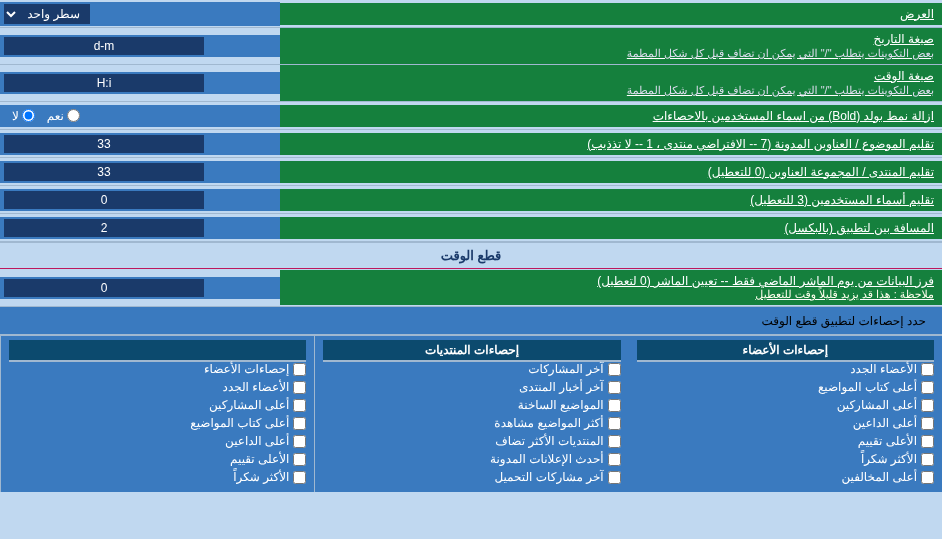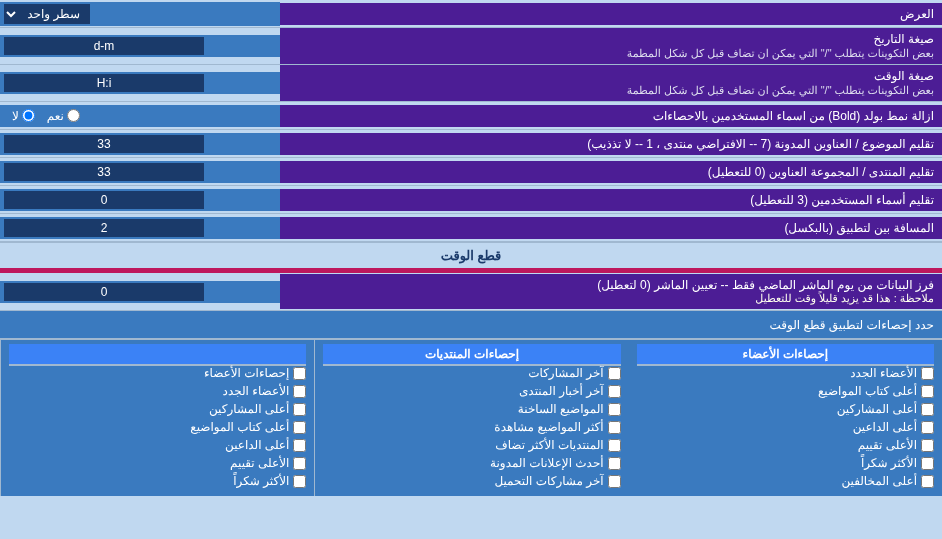--- a/index.html
+++ b/index.html
@@ -21,21 +21,22 @@
       align-items: center;
       border-bottom: 1px solid #a0b8d0;
       min-height: 28px;
     }
 
     .row-label {
       flex: 1;
       padding: 4px 8px;
       color: #fff;
       font-size: 12px;
-      background: #4c1d95;
+      background: #15803d;
+      text-decoration: underline;
     }
 
     .row-input {
       width: 280px;
       min-width: 280px;
       padding: 2px 4px;
       background: #3a7abf;
       display: flex;
       align-items: center;
       justify-content: flex-end;
@@ -52,21 +53,21 @@
       direction: ltr;
     }
 
     .section-header {
       background: #c0d8f0;
       color: #1a3a6a;
       text-align: center;
       padding: 5px 8px;
       font-size: 13px;
       font-weight: bold;
-      border-bottom: 5px solid #be185d;
+      border-bottom: 1px solid #be185d;
       border-top: 1px solid #a0b8d0;
     }
 
     .dropdown-select {
       background: #1a3a6a;
       color: #fff;
       border: none;
       padding: 2px 6px;
       font-size: 12px;
       direction: rtl;
@@ -120,33 +121,33 @@
     .limit-row {
       display: flex;
       align-items: center;
       min-height: 28px;
       background: #3a7abf;
       border-bottom: 1px solid #a0b8d0;
     }
 
     .limit-label {
       flex: 1;
-      color: #ffffff;
-      padding: 3px 8px;
+      color: #000000;
+      padding: 3px 16px;
       text-align: right;
       font-size: 12px;
     }
 
     .note-text {
       color: #ffe;
       font-size: 11px;
     }
 
     .col-header {
-      background: #3b82f6;
+      background: #0c4a6e;
       color: #fff;
       text-align: center;
       padding: 3px 6px;
       font-size: 12px;
       font-weight: bold;
       border-bottom: 2px solid #a0b8d0;
     }
   </style>
 </head>
 <body>

